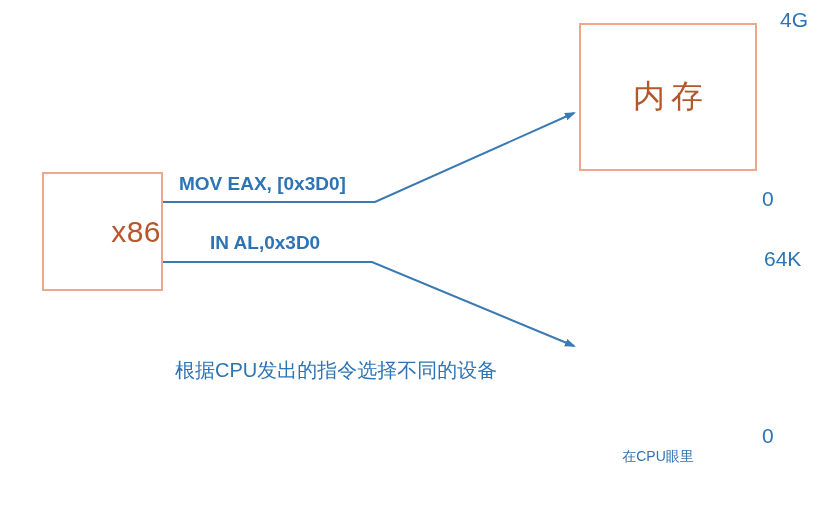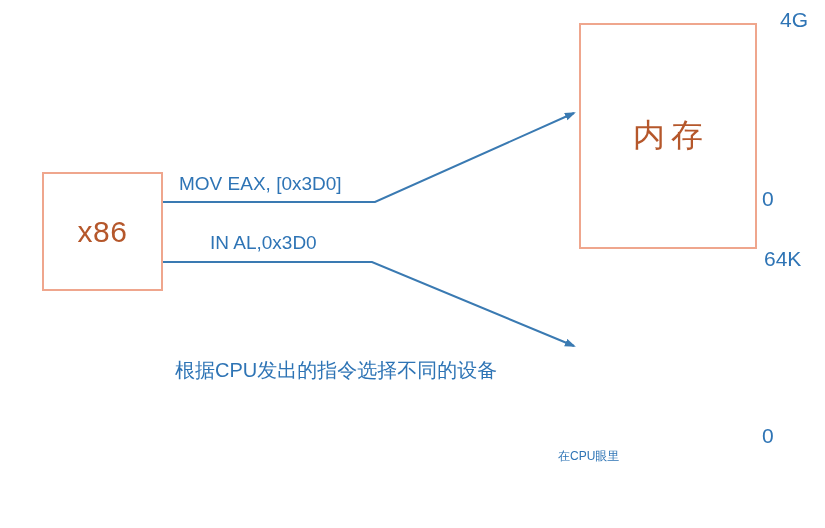--- a/index.html
+++ b/index.html
@@ -30,30 +30,32 @@
     border: 2px solid #efa68d;
     background: #ffffff;
     display: flex;
     align-items: center;
     justify-content: center;
     box-sizing: border-box;
   }
   .cpu-box {
     left: 42px; top: 172px;
     width: 121px; height: 119px;
+    flex-direction: column;
+    align-items: flex-end;
   }
   .cpu-line {
     color: #b5572b;
     font-size: 30px;
     line-height: 32px;
     letter-spacing: 0.5px;
   }
   .mem-box {
     left: 579px; top: 23px;
-    width: 178px; height: 226px;
+    width: 178px; height: 148px;
   }
   .io-box {
     left: 579px; top: 261px;
     width: 178px; height: 177px;
   }
   .box-label {
     color: #b5572b;
     font-size: 32px;
     font-family: "DejaVu Serif", "Liberation Serif", serif;
     letter-spacing: 6px;
@@ -66,36 +68,38 @@
     color: #2e74b5;
     font-size: 21px;
     white-space: nowrap;
   }
 
   .instr {
     position: absolute;
     color: #2e74b5;
     font-size: 19px;
     white-space: nowrap;
+    font-weight: bold;
   }
 
   .caption {
     position: absolute;
     left: 175px; top: 357px;
     color: #2e74b5;
     font-size: 20px;
     white-space: nowrap;
   }
 
   .note {
     position: absolute;
     left: 558px; top: 444px;
     width: 200px;
+    text-align: center;
     color: #2e74b5;
-    font-size: 12px;
+    font-size: 14px;
     line-height: 24px;
     white-space: nowrap;
   }
 
   .watermark {
     position: absolute;
     left: 591px; top: 494px;
     color: #a9a9a9;
     font-size: 18px;
     white-space: nowrap;

